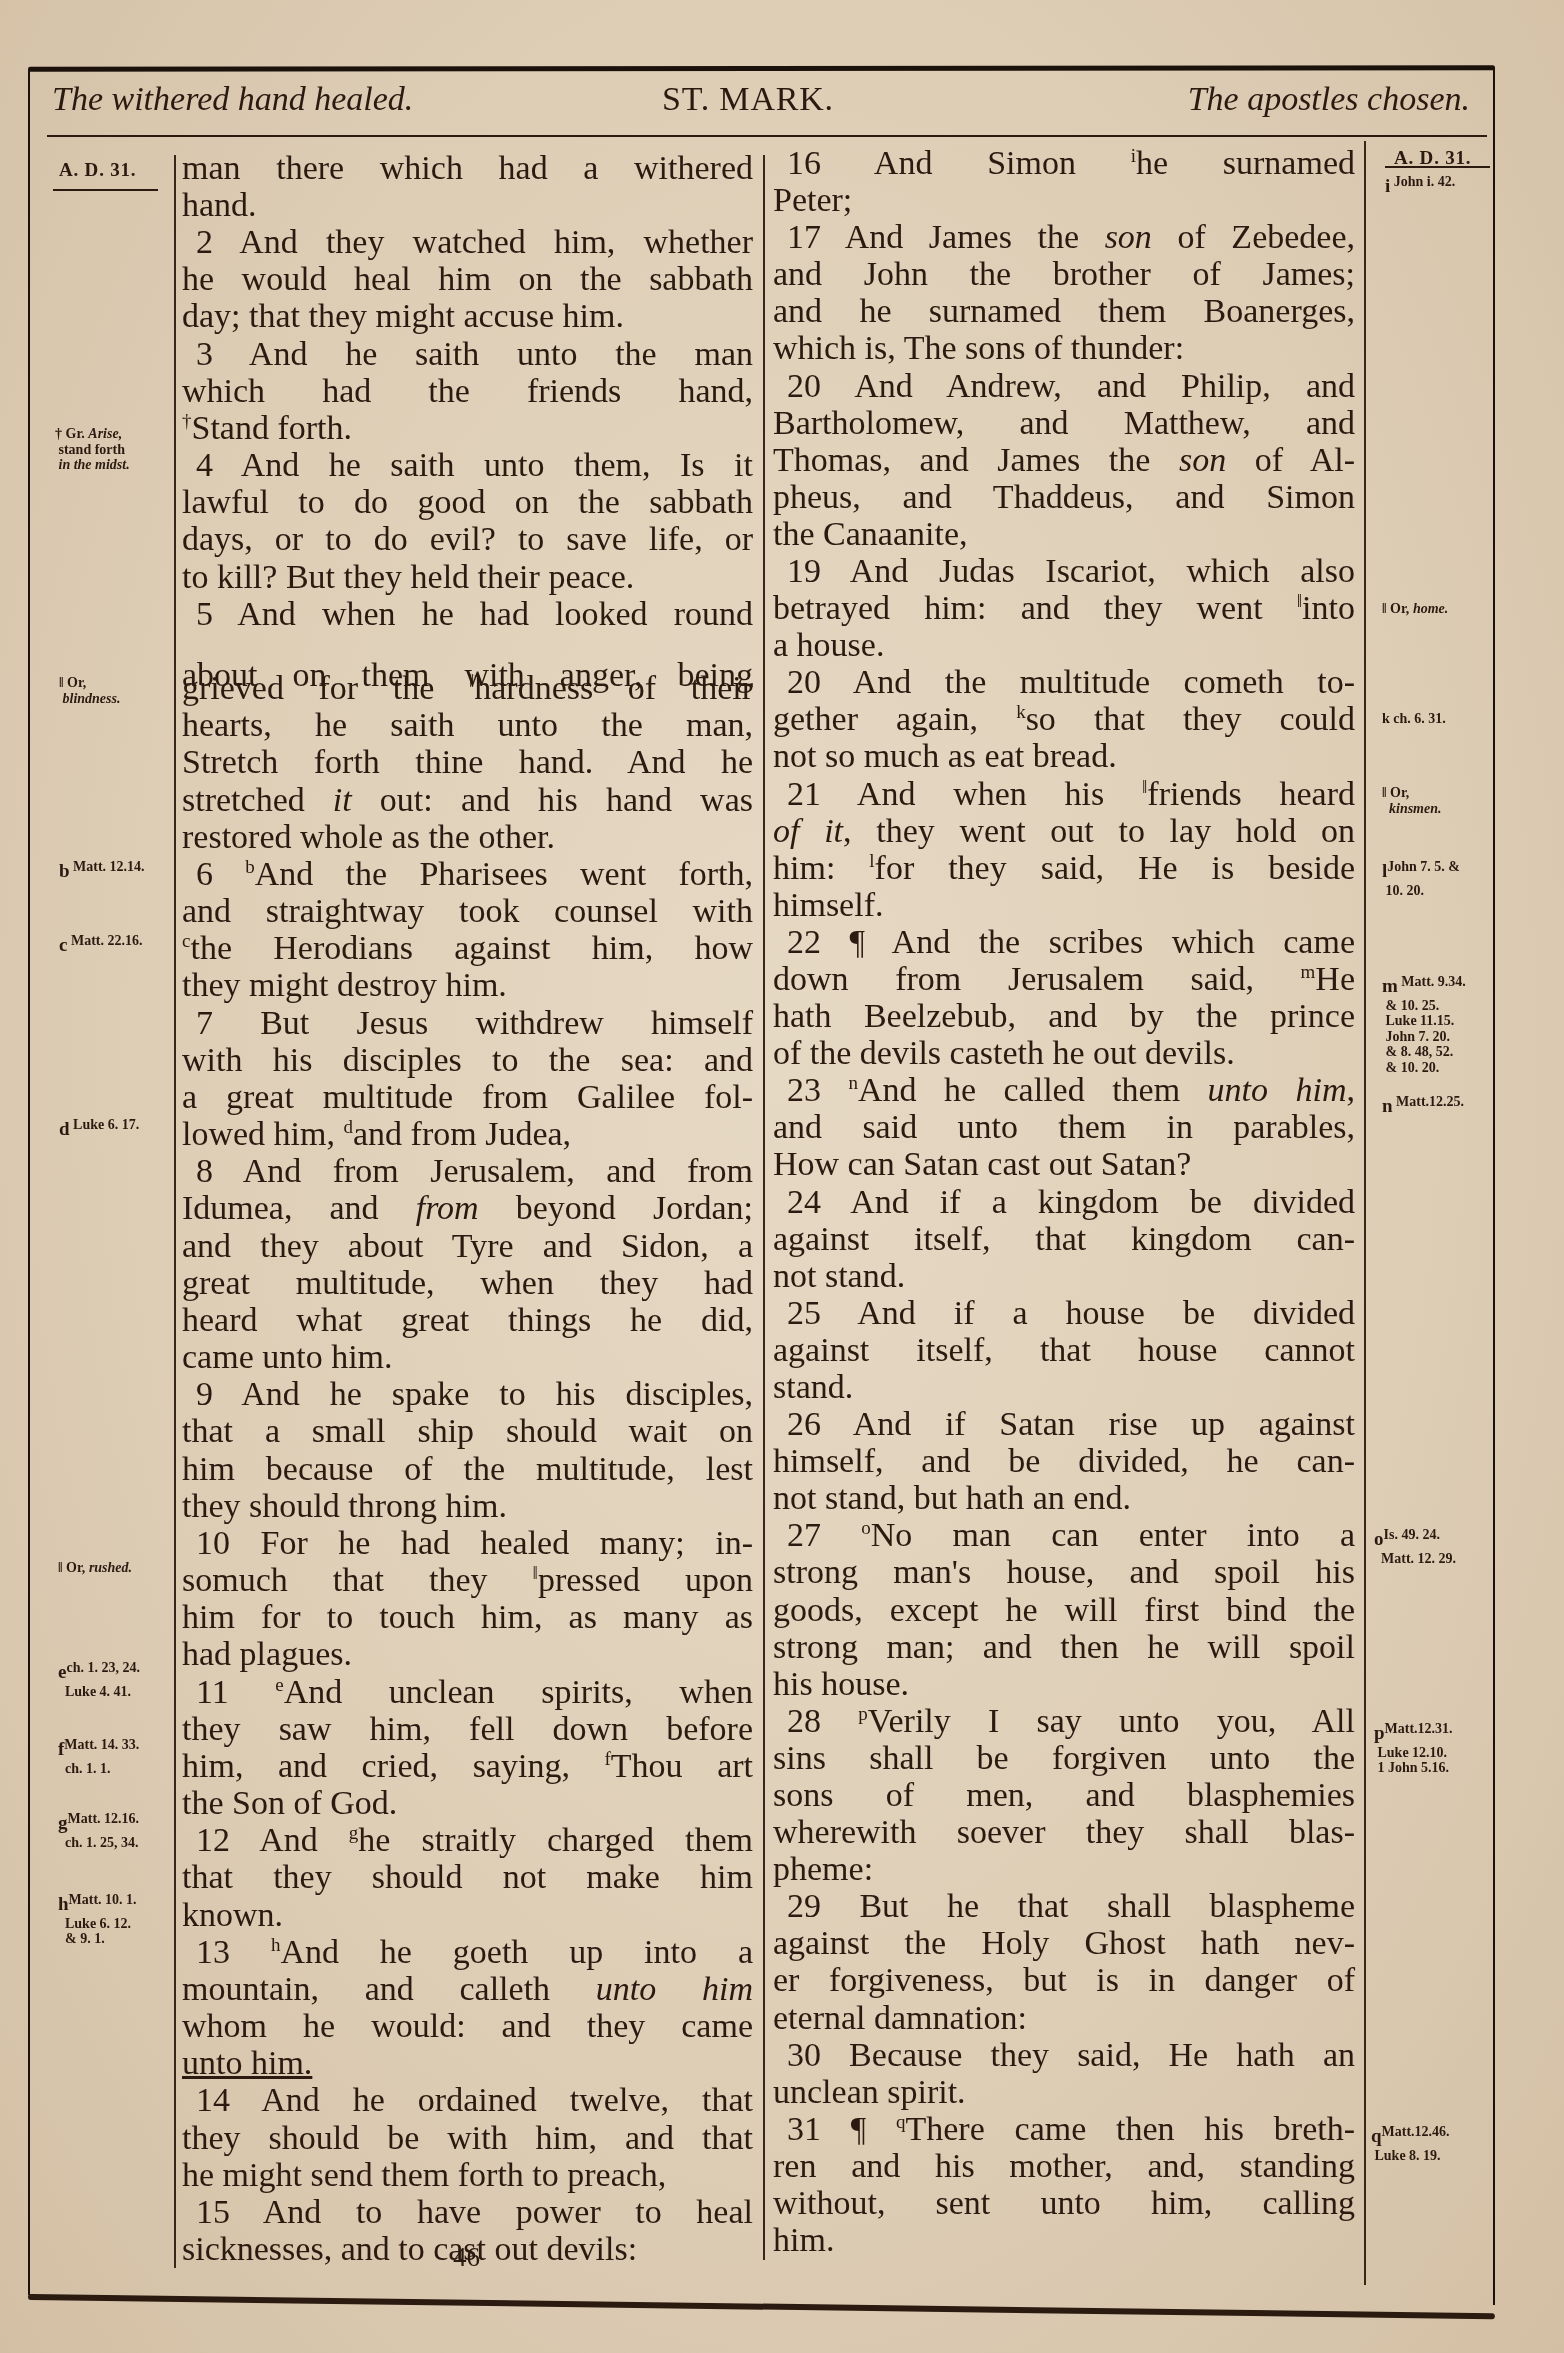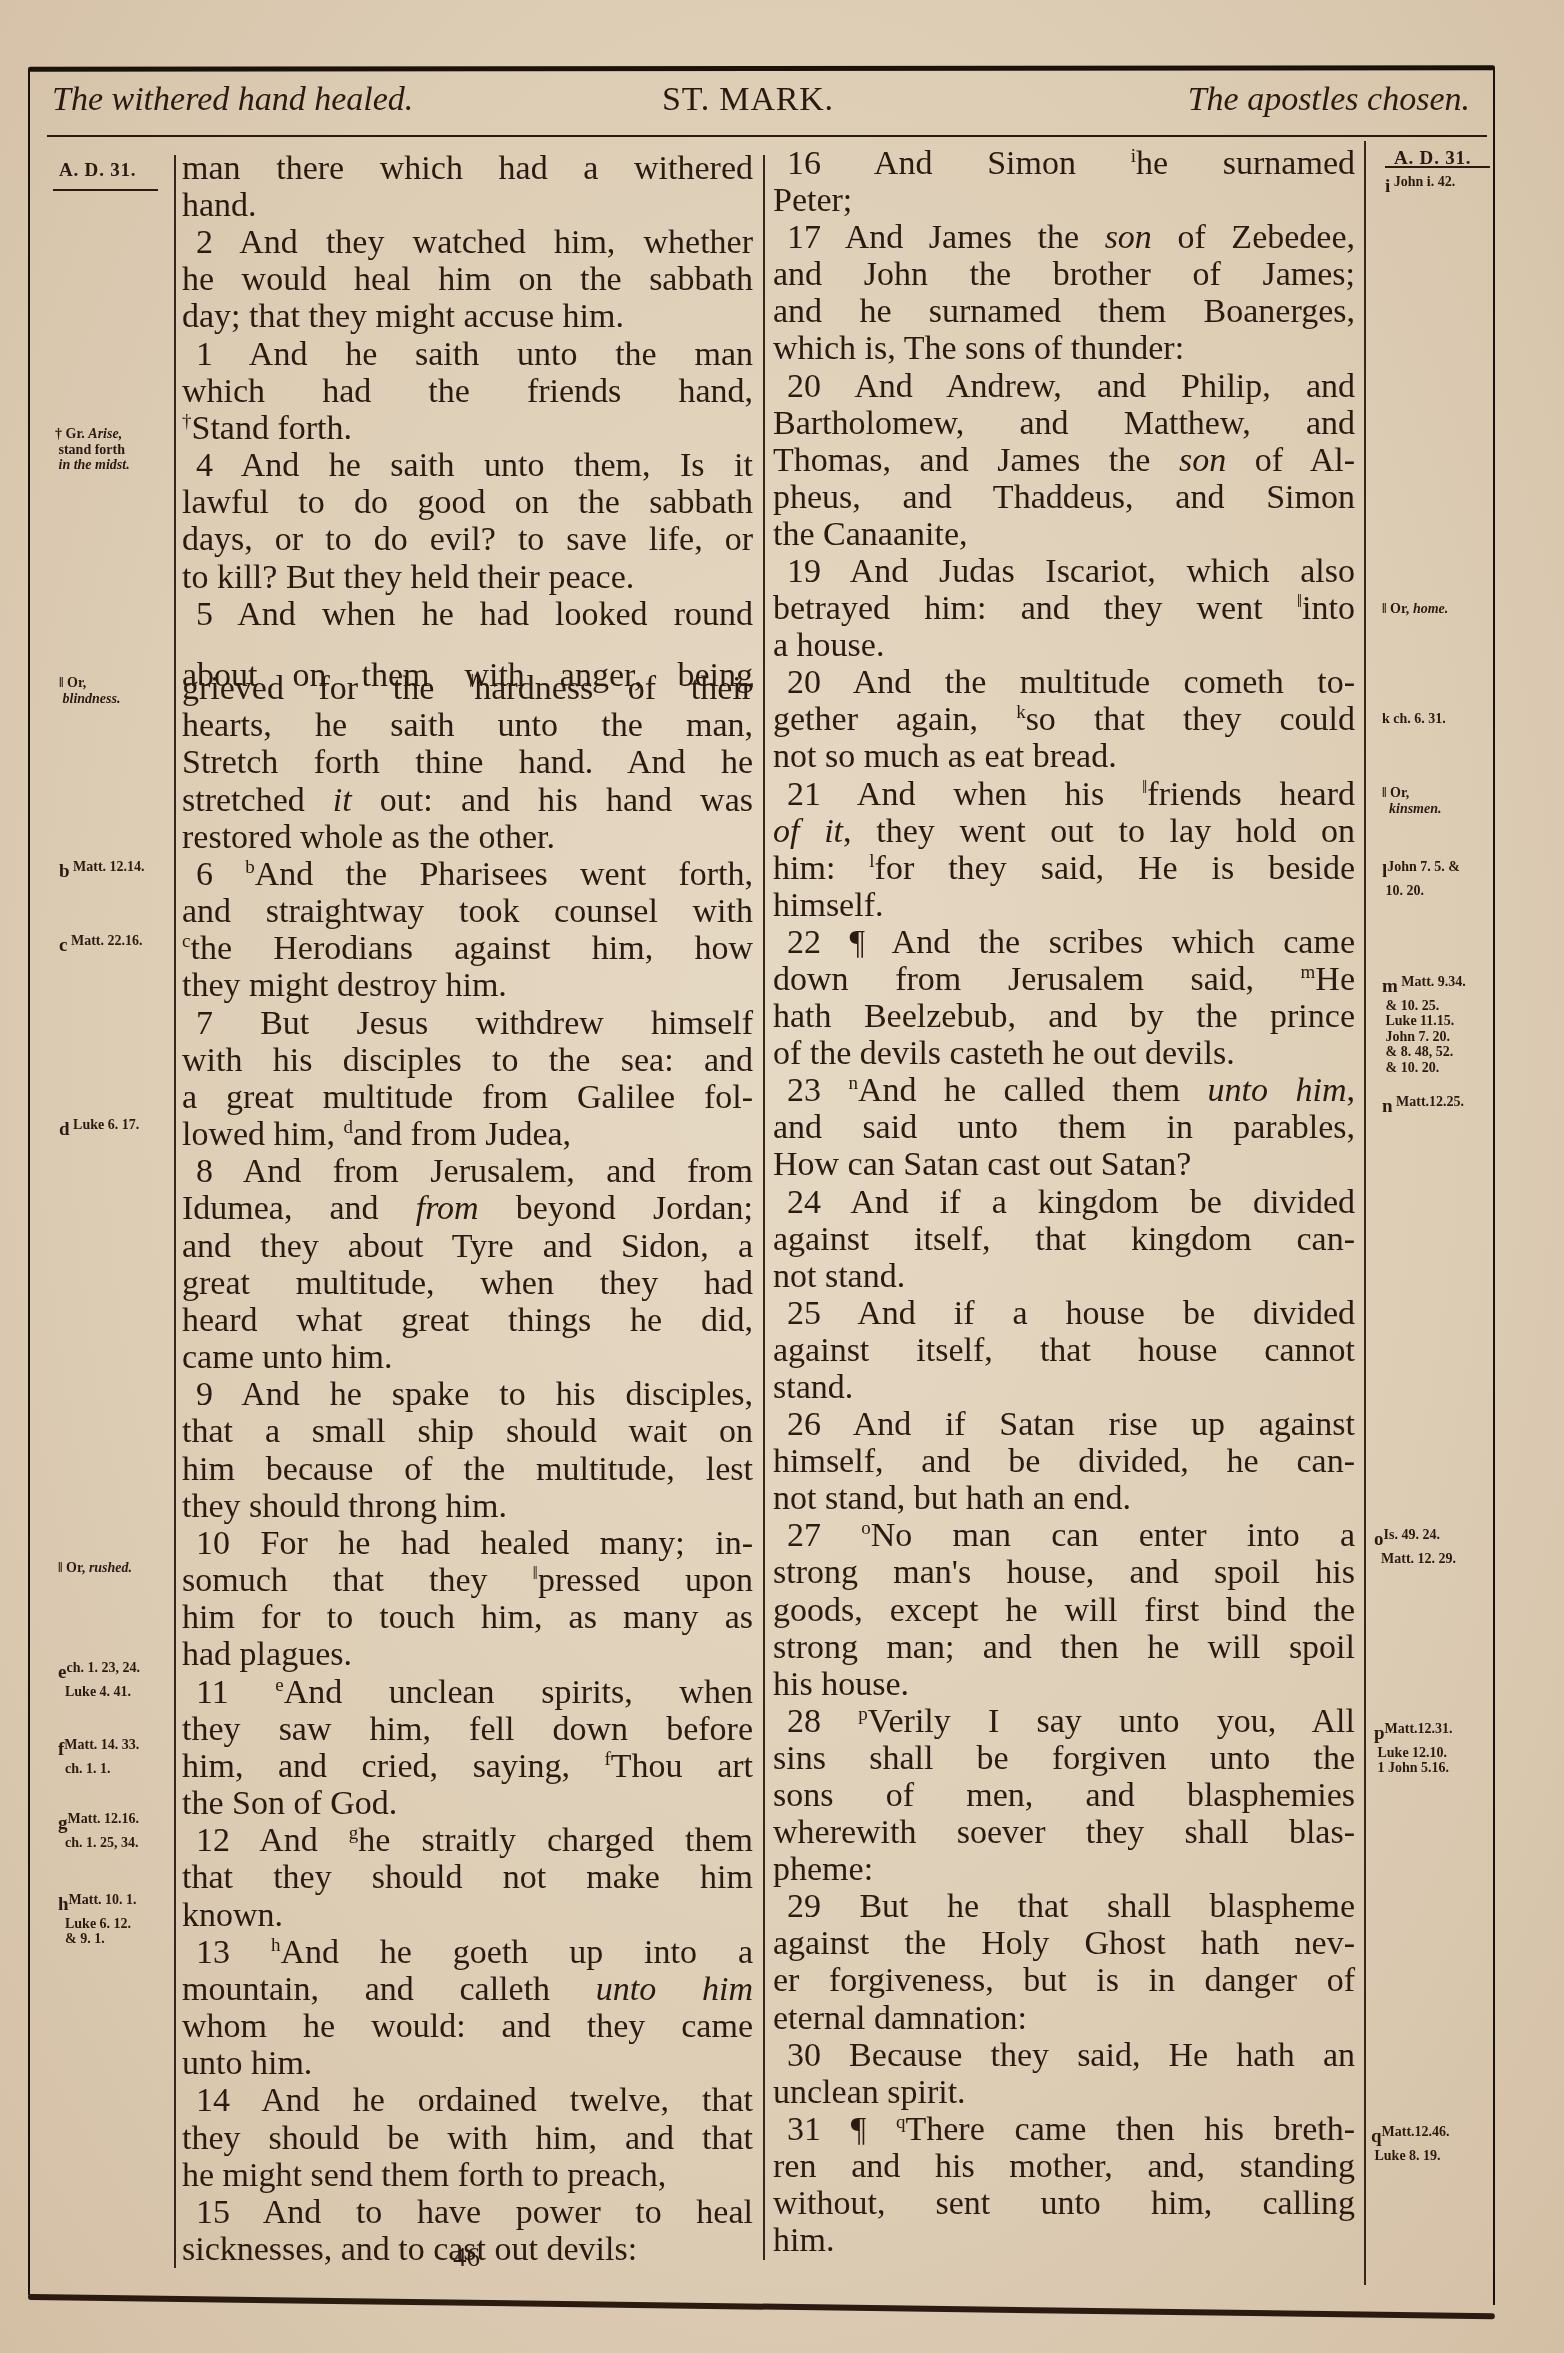--- a/index.html
+++ b/index.html
@@ -129,21 +129,21 @@
 <div class="note" style="left:1371px; top:2124px;">
   <sup>q</sup><span>Matt.12.46.<br>&nbsp;Luke 8. 19.</span>
 </div>
 
 <div id="col-left">
     <div class="line col-l" style="top: 149px;">man there which had a withered</div>
     <div class="line col-l last" style="top: 186px;">hand.</div>
     <div class="line col-l indent" style="top: 223px;">2 And they watched him, whether</div>
     <div class="line col-l" style="top: 260px;">he would heal him on the sabbath</div>
     <div class="line col-l last" style="top: 297px;">day; that they might accuse him.</div>
-    <div class="line col-l indent" style="top: 335px;">1 And he saith unto the man</div>
+    <div class="line col-l indent" style="top: 335px;">3 And he saith unto the man</div>
     <div class="line col-l" style="top: 372px;">which had the friends hand,</div>
     <div class="line col-l last" style="top: 409px;"><sup>†</sup>Stand forth.</div>
     <div class="line col-l indent" style="top: 446px;">4 And he saith unto them, Is it</div>
     <div class="line col-l" style="top: 483px;">lawful to do good on the sabbath</div>
     <div class="line col-l" style="top: 520px;">days, or to do evil? to save life, or</div>
     <div class="line col-l last" style="top: 558px;">to kill? But they held their peace.</div>
     <div class="line col-l indent" style="top: 595px;">5 And when he had looked round</div>
     <div class="line col-l" style="top: 632px; margin-top: 24px;">about on them with anger, being</div>
     <div class="line col-l" style="top: 669px;">grieved for the <sup>‖</sup>hardness of their</div>
     <div class="line col-l" style="top: 706px;">hearts, he saith unto the man,</div>
@@ -175,21 +175,21 @@
     <div class="line col-l indent" style="top: 1673px;">11 <sup>e</sup>And unclean spirits, when</div>
     <div class="line col-l" style="top: 1710px;">they saw him, fell down before</div>
     <div class="line col-l" style="top: 1747px;">him, and cried, saying, <sup>f</sup>Thou art</div>
     <div class="line col-l last" style="top: 1784px;">the Son of God.</div>
     <div class="line col-l indent" style="top: 1821px;">12 And <sup>g</sup>he straitly charged them</div>
     <div class="line col-l" style="top: 1858px;">that they should not make him</div>
     <div class="line col-l last" style="top: 1896px;">known.</div>
     <div class="line col-l indent" style="top: 1933px;">13 <sup>h</sup>And he goeth up into a</div>
     <div class="line col-l" style="top: 1970px;">mountain, and calleth <i>unto him</i></div>
     <div class="line col-l" style="top: 2007px;">whom he would: and they came</div>
-    <div class="line col-l last" style="top: 2044px;">unto him.</div>
+    <div class="line col-l last" style="top: 2044px; text-decoration: underline;">unto him.</div>
     <div class="line col-l indent" style="top: 2081px;">14 And he ordained twelve, that</div>
     <div class="line col-l" style="top: 2119px;">they should be with him, and that</div>
     <div class="line col-l last" style="top: 2156px;">he might send them forth to preach,</div>
     <div class="line col-l indent" style="top: 2193px;">15 And to have power to heal</div>
     <div class="line col-l last" style="top: 2230px;">sicknesses, and to cast out devils:</div>
   </div>
 <div id="col-right">
     <div class="line col-r indent" style="top: 144px;">16 And Simon <sup>i</sup>he surnamed</div>
     <div class="line col-r last" style="top: 181px;">Peter;</div>
     <div class="line col-r indent" style="top: 218px;">17 And James the <i>son</i> of Zebedee,</div>

